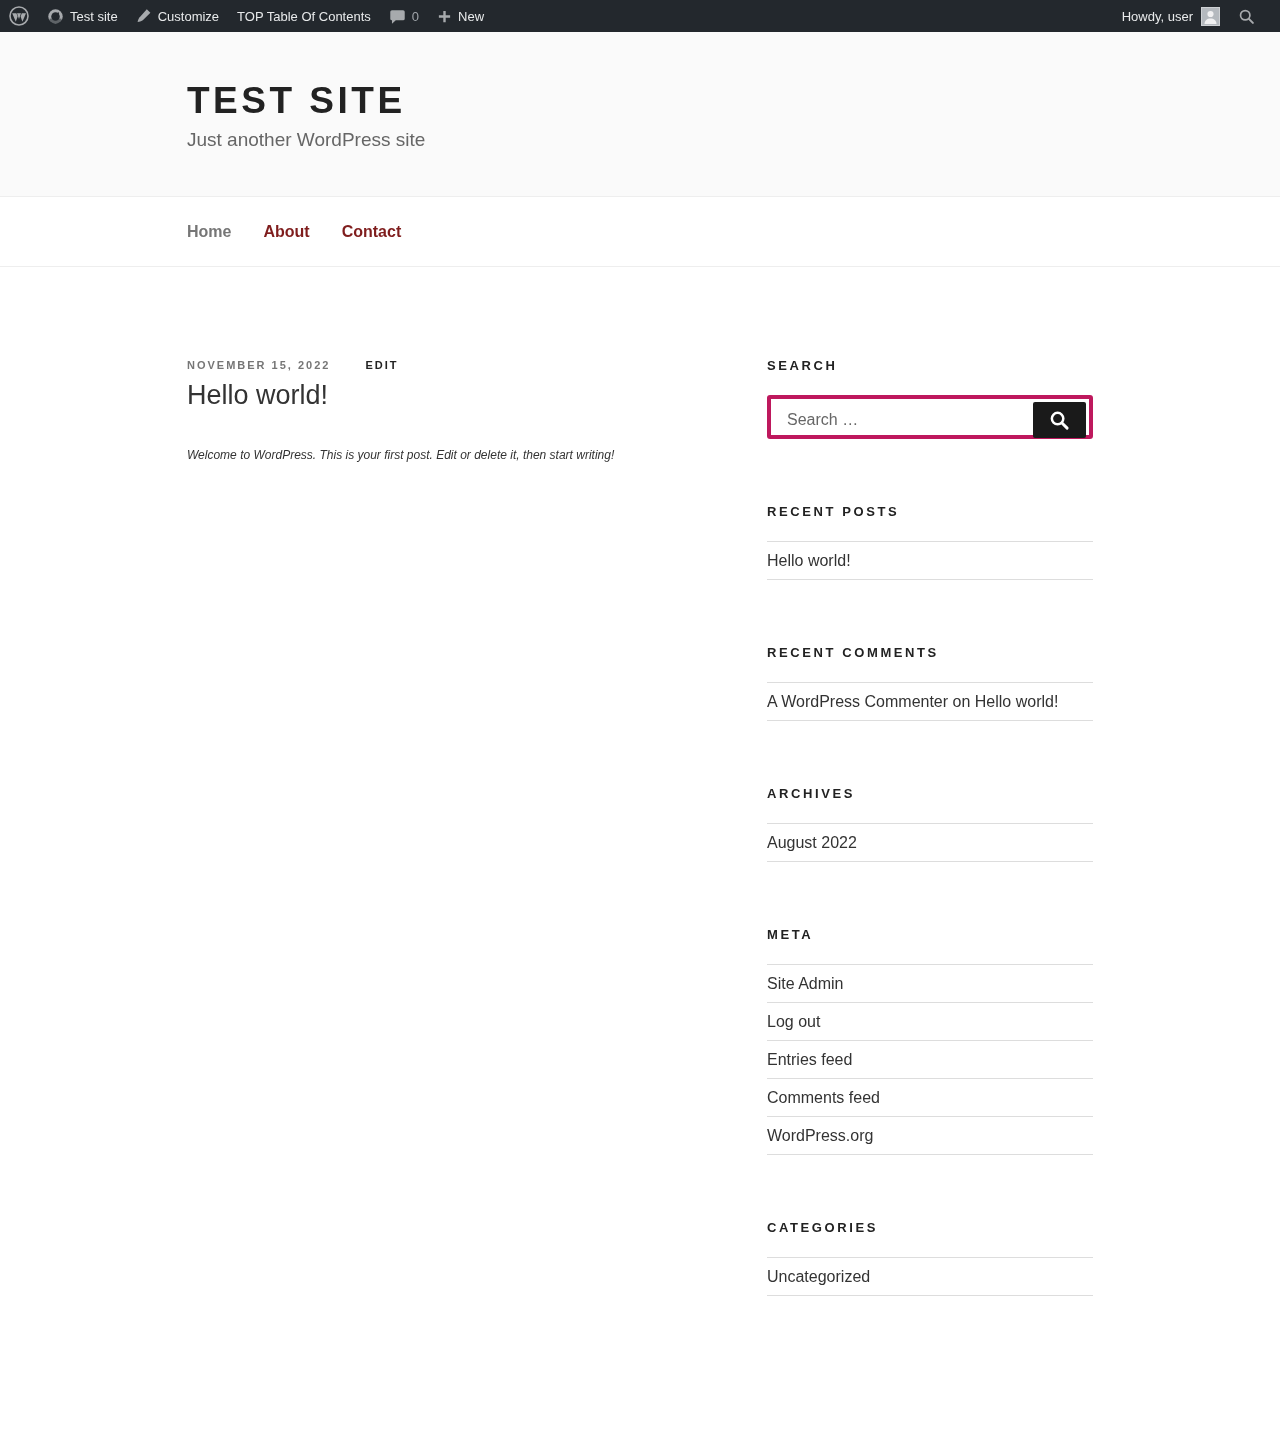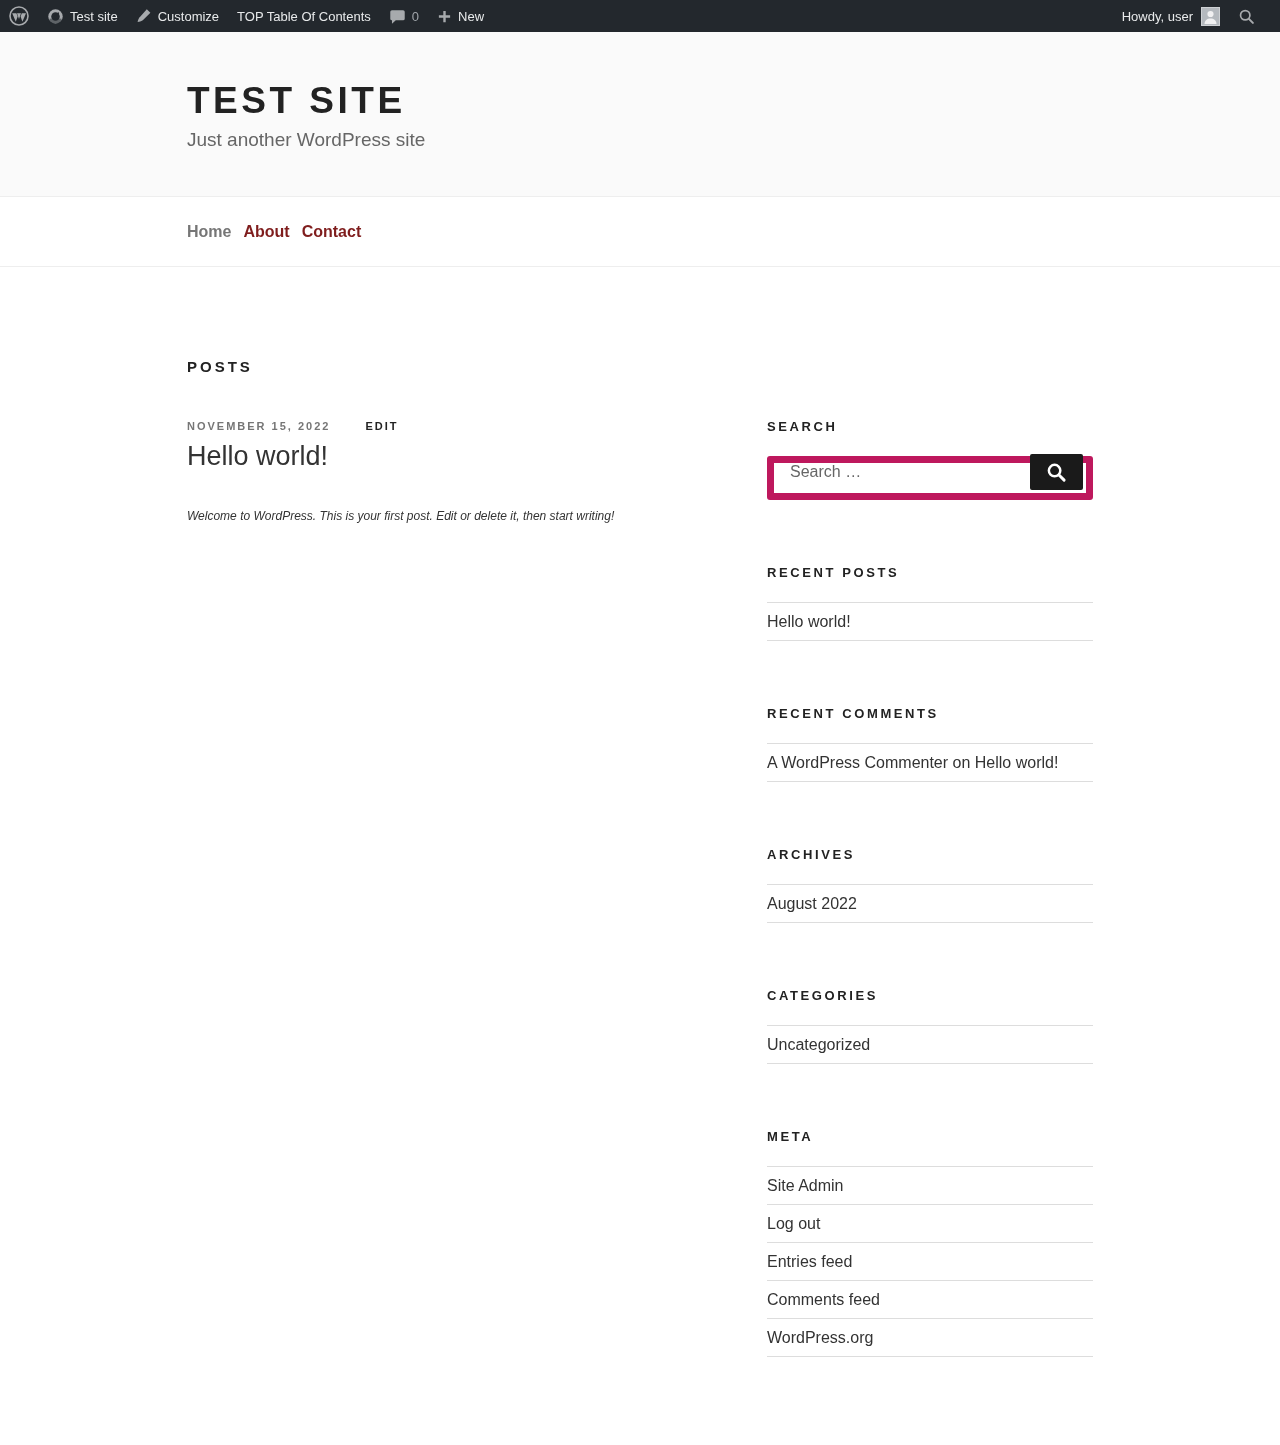--- a/index.html
+++ b/index.html
@@ -62,21 +62,21 @@
   }
 
   
   .main-nav {
     height: 70px;
     background: #fff;
     border-bottom: 1px solid #eeeeee;
     display: flex;
     align-items: center;
     padding-left: 187px;
-    gap: 12px;
+    gap: 32px;
   }
   .nav-link {
     font-size: 16px;
     font-weight: bold;
     color: #7f1d1d;
     text-decoration: none;
     cursor: pointer;
   }
   .nav-link.current { color: #767676; }
 
@@ -133,22 +133,22 @@
   .widget-title {
     font-size: 13px;
     font-weight: bold;
     letter-spacing: 2.6px;
     color: #222;
     line-height: 13px;
     margin: 0 0 23px 0;
   }
   .search-form {
     display: flex;
-    align-items: flex-end;
-    border: 7px solid #be185d;
+    align-items: flex-start;
+    border: 4px solid #be185d;
     border-radius: 3px;
     background: #fff;
     padding: 3px;
     height: 44px;
   }
   .search-field {
     flex: 1;
     border: 0;
     outline: none;
     font-family: "Liberation Sans", sans-serif;
@@ -275,21 +275,20 @@
   </div>
 </header>
 
 <nav class="main-nav">
   <a class="nav-link current">Home</a>
   <a class="nav-link">About</a>
   <a class="nav-link">Contact</a>
 </nav>
 
 <div class="site-content">
-  <h1 class="page-title">POSTS</h1>
 
   <div class="content-row">
 
     <main class="main-col">
       <article>
         <div class="entry-meta">
           <span class="posted-on">NOVEMBER 15, 2022</span>
           <span class="edit-link">EDIT</span>
         </div>
         <h2 class="entry-title">Hello world!</h2>
@@ -337,45 +336,45 @@
       <section class="widget">
         <h2 class="widget-title">ARCHIVES</h2>
         <ul class="widget-list">
           <li>
             <a class="widget-link">August 2022</a>
           </li>
         </ul>
       </section>
 
       <section class="widget">
+        <h2 class="widget-title">META</h2>
+        <ul class="widget-list">
+          <li>
+            <a class="widget-link">Site Admin</a>
+          </li>
+          <li>
+            <a class="widget-link">Log out</a>
+          </li>
+          <li>
+            <a class="widget-link">Entries feed</a>
+          </li>
+          <li>
+            <a class="widget-link">Comments feed</a>
+          </li>
+          <li>
+            <a class="widget-link">WordPress.org</a>
+          </li>
+        </ul>
+      </section>
+
+      <section class="widget">
         <h2 class="widget-title">CATEGORIES</h2>
         <ul class="widget-list">
           <li>
             <a class="widget-link">Uncategorized</a>
-          </li>
-        </ul>
-      </section>
-
-      <section class="widget">
-        <h2 class="widget-title">META</h2>
-        <ul class="widget-list">
-          <li>
-            <a class="widget-link">Site Admin</a>
-          </li>
-          <li>
-            <a class="widget-link">Log out</a>
-          </li>
-          <li>
-            <a class="widget-link">Entries feed</a>
-          </li>
-          <li>
-            <a class="widget-link">Comments feed</a>
-          </li>
-          <li>
-            <a class="widget-link">WordPress.org</a>
           </li>
         </ul>
       </section>
 
     </aside>
   </div>
 </div>
 
 <footer class="site-footer">
   

